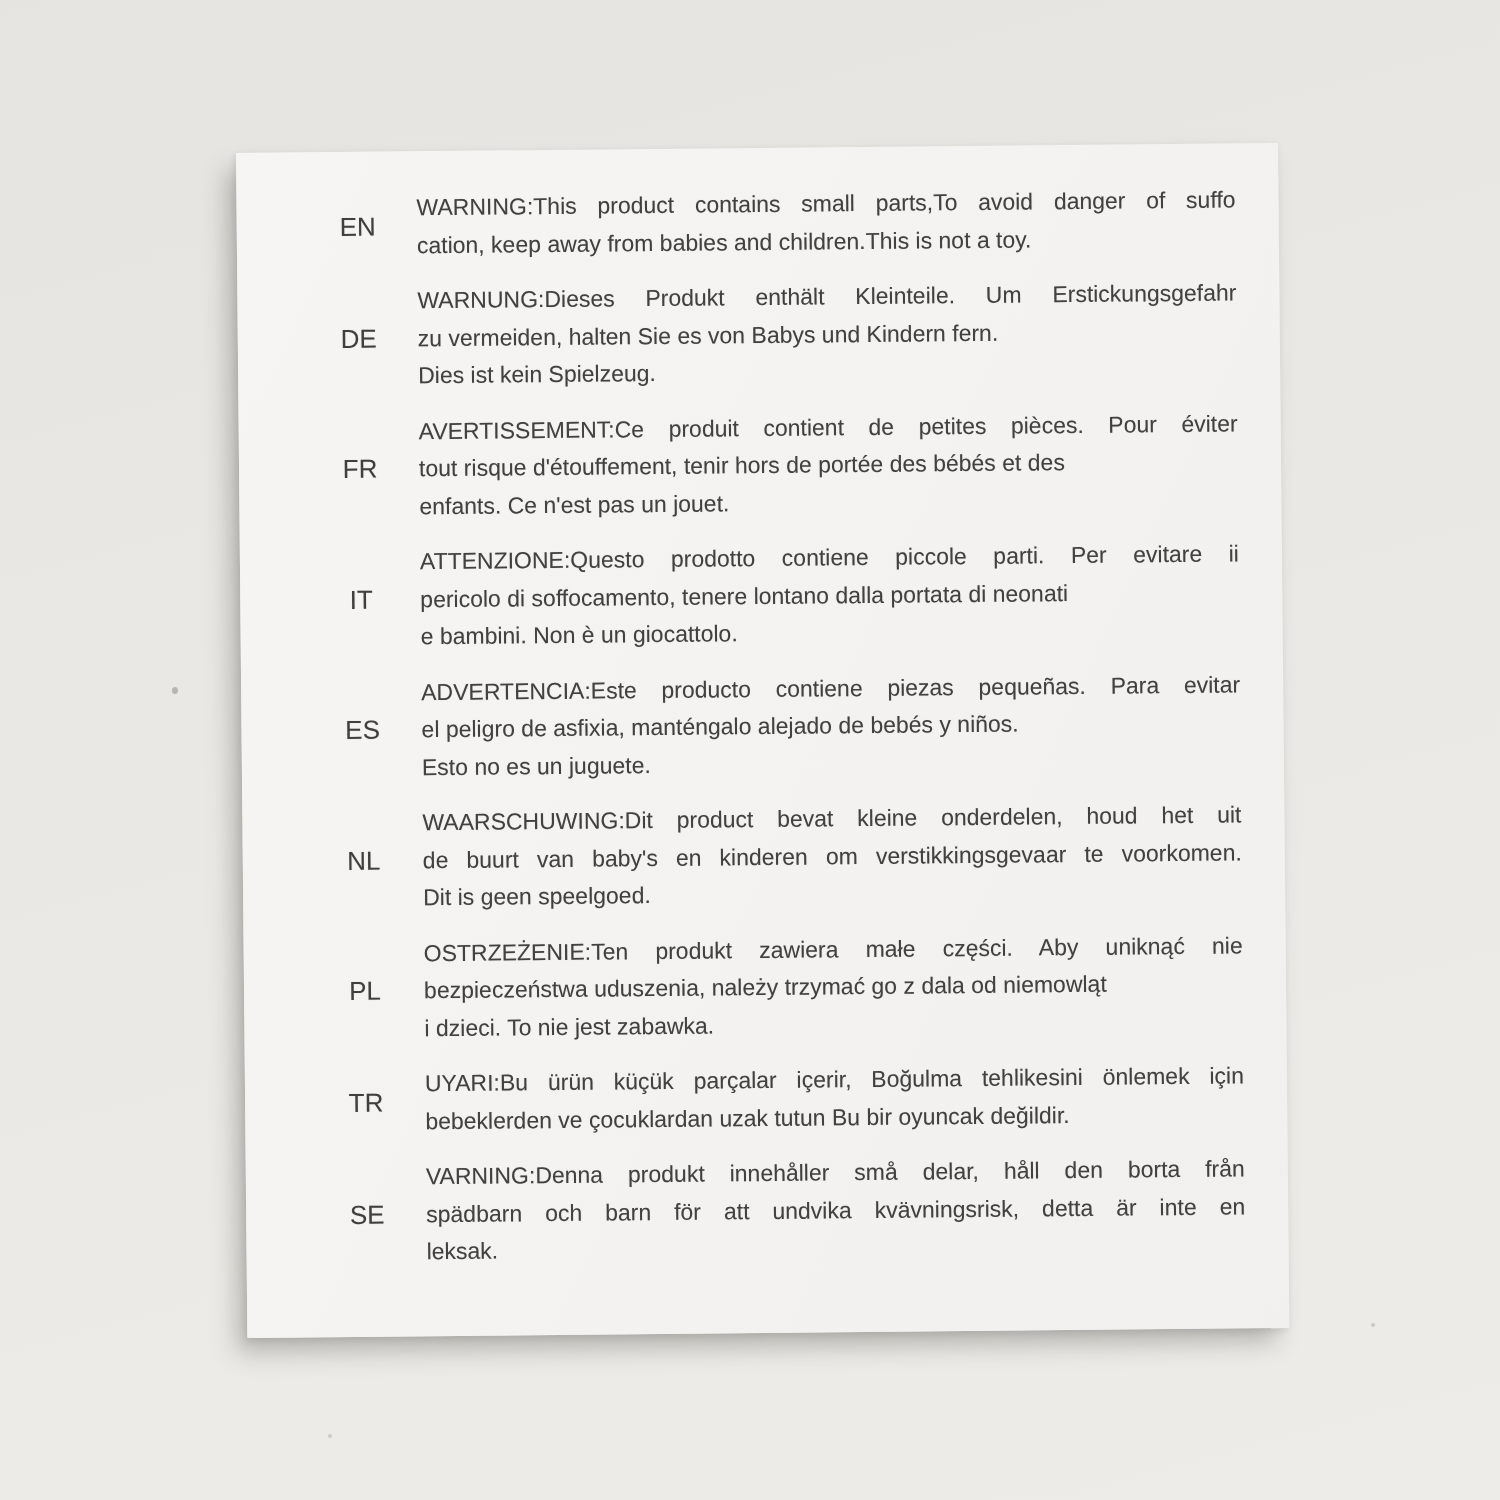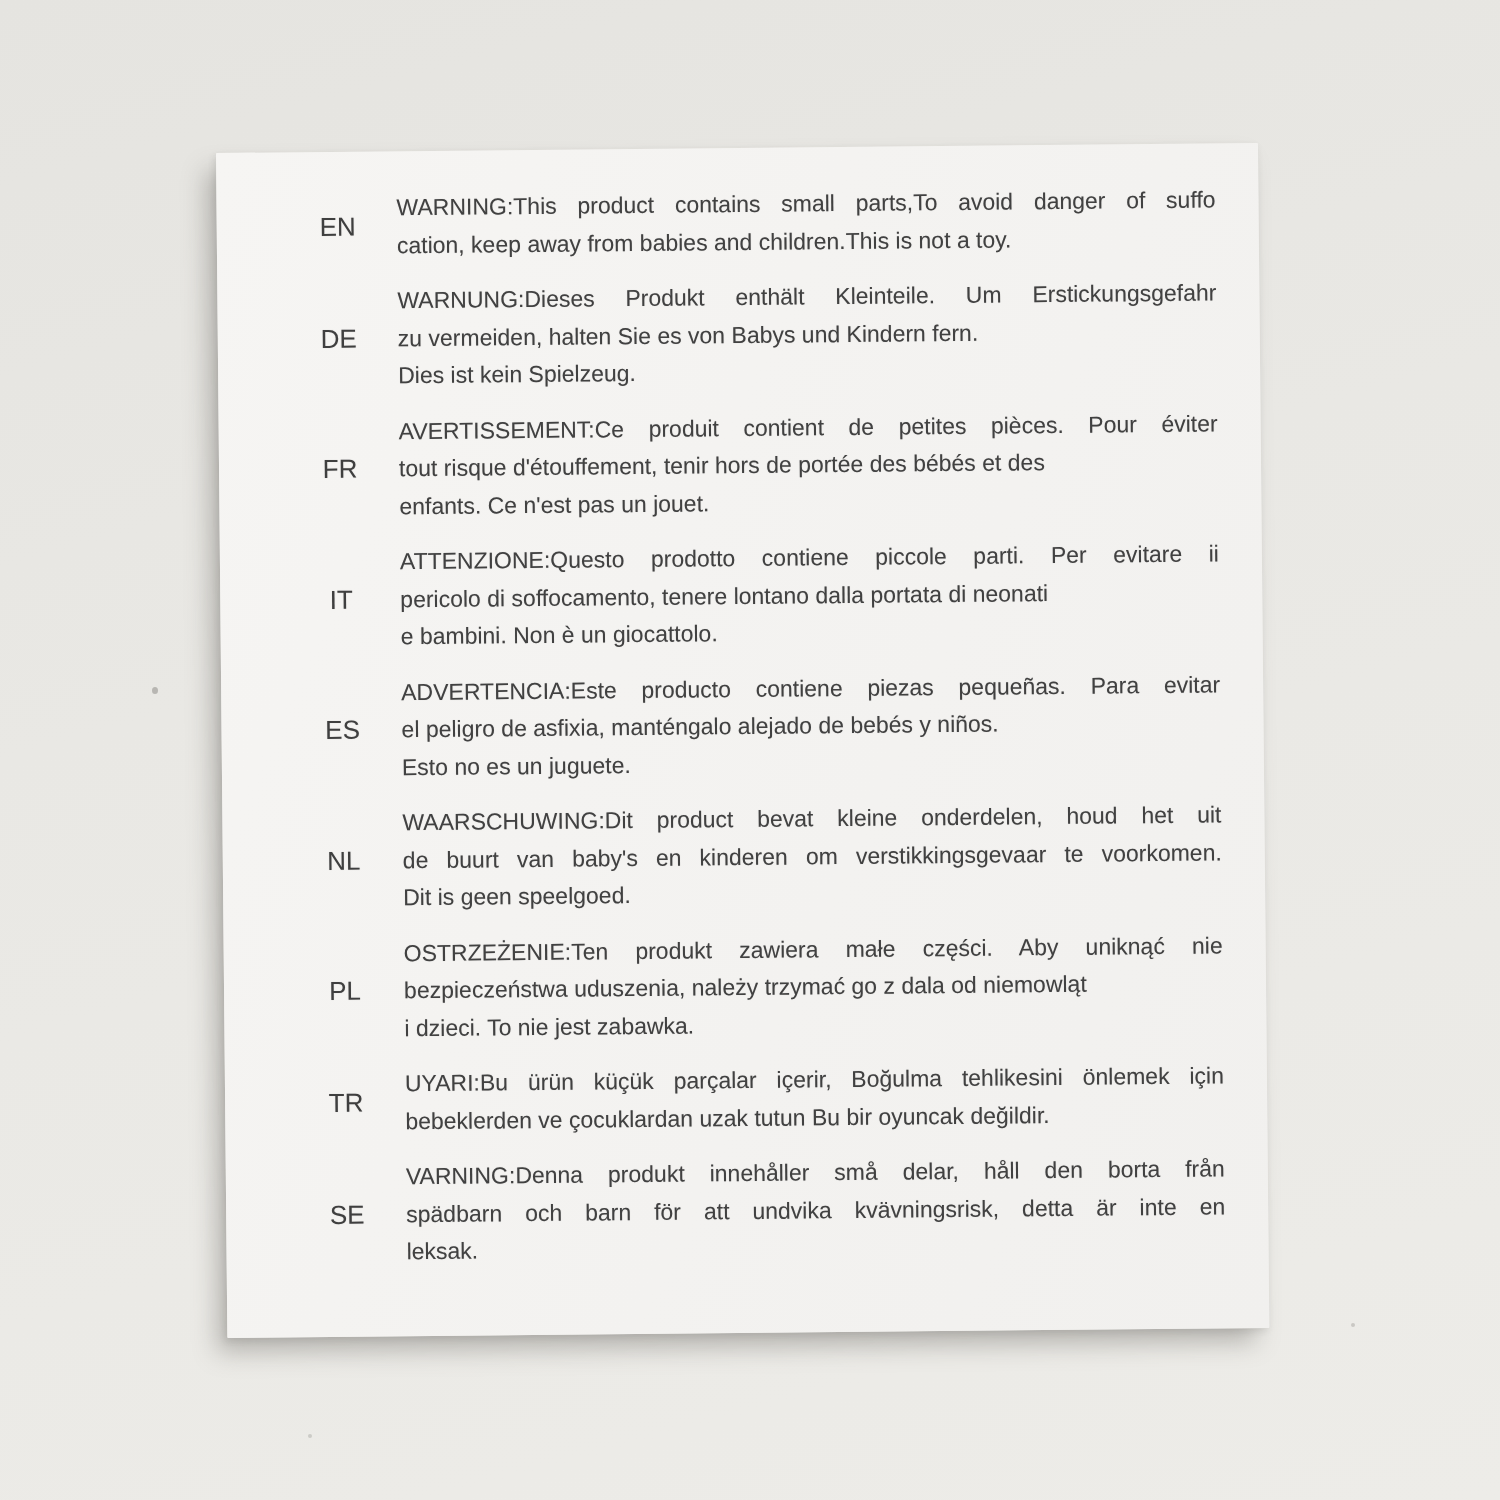--- a/index.html
+++ b/index.html
@@ -3,21 +3,21 @@
 <meta charset="utf-8">
 <style>
   html, body { margin: 0; padding: 0; }
   body {
     width: 1500px; height: 1500px;
     position: relative;
     overflow: hidden;
     background: linear-gradient(165deg, #e5e4e0 0%, #e9e8e4 40%, #edece8 100%);
     font-family: "Liberation Sans", sans-serif;
   }
-  .scene { position: absolute; inset: 0; }
+  .scene { position: absolute; inset: 0; margin-left: 20px; }
   .paper {
     position: absolute;
     left: 216px; top: 153px;
     width: 1042px; height: 1185px;
     background: linear-gradient(115deg, #f6f5f3 0%, #f3f2f0 60%, #f1f0ee 100%);
     transform: rotate(-0.55deg);
     transform-origin: 0 0;
     box-shadow: -12px 16px 24px -2px rgba(98, 95, 90, 0.38),
                 -2px 3px 7px rgba(60, 58, 55, 0.12);
     border-radius: 1px;

